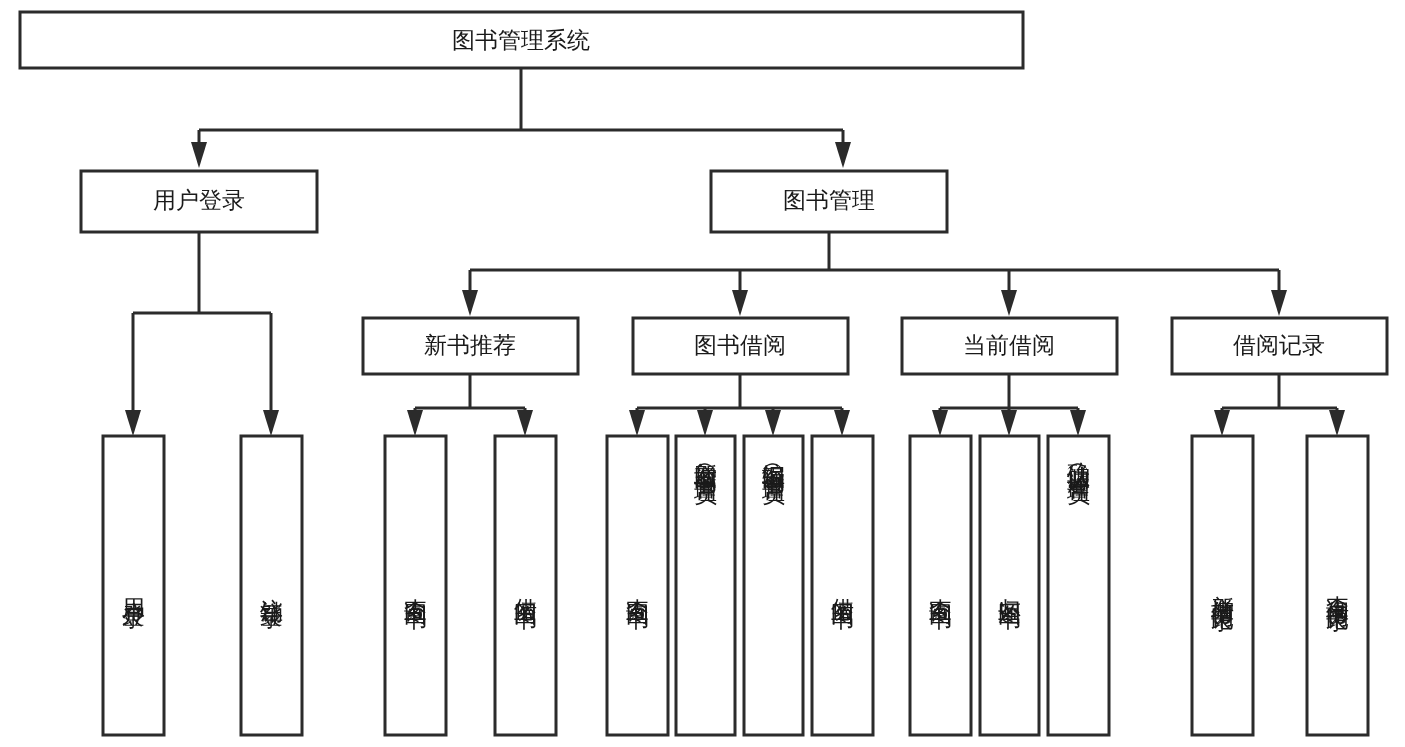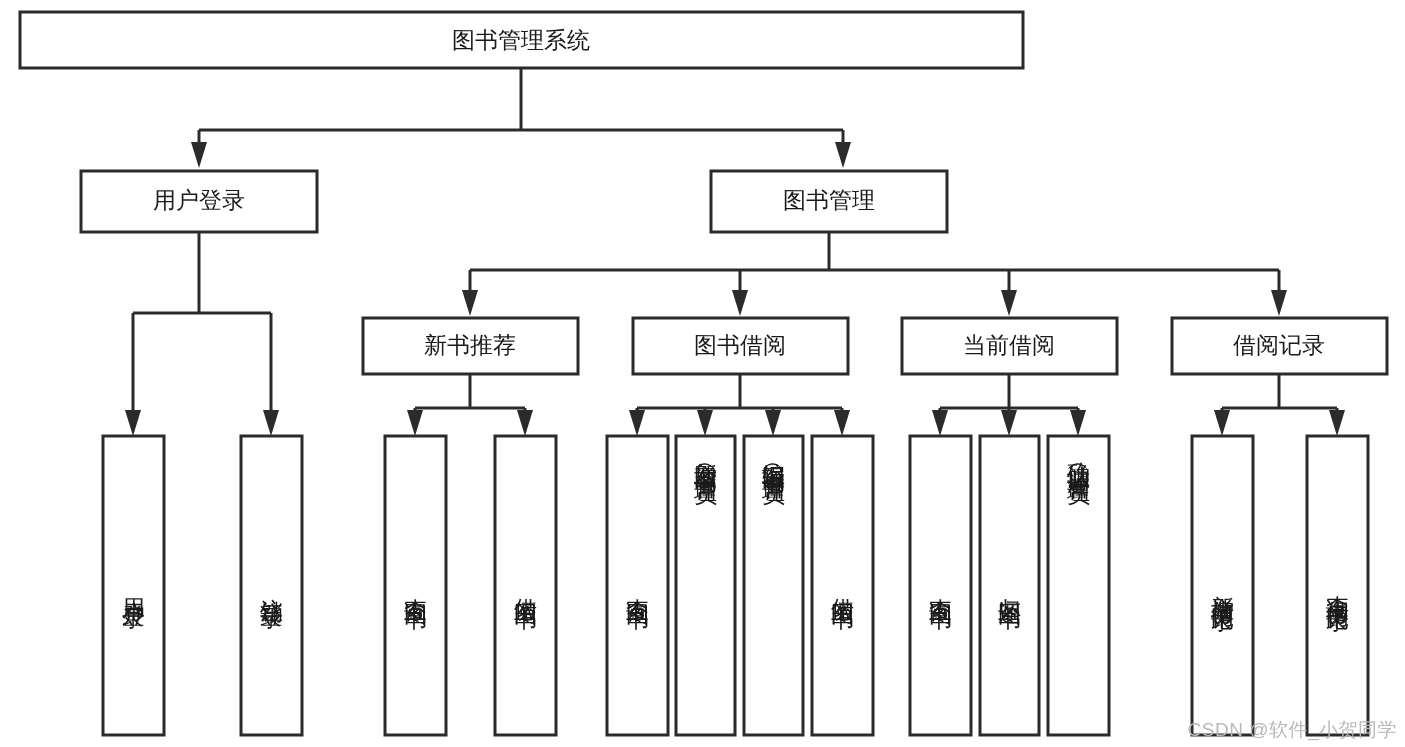--- a/index.html
+++ b/index.html
@@ -263,15 +263,14 @@
   </div>
 
   <div class="leaf-text-wrap" style="left:1192px; top:436px; width:61px; height:299px;">
     <span class="leaf-label">新增借阅记录</span>
   </div>
 
   <div class="leaf-text-wrap" style="left:1307px; top:436px; width:61px; height:299px;">
     <span class="leaf-label">查询借阅记录</span>
   </div>
 
-  <div class="watermark">CSDN @软件_小贺同学</div>
 
 </div>
 
 </body></html>

